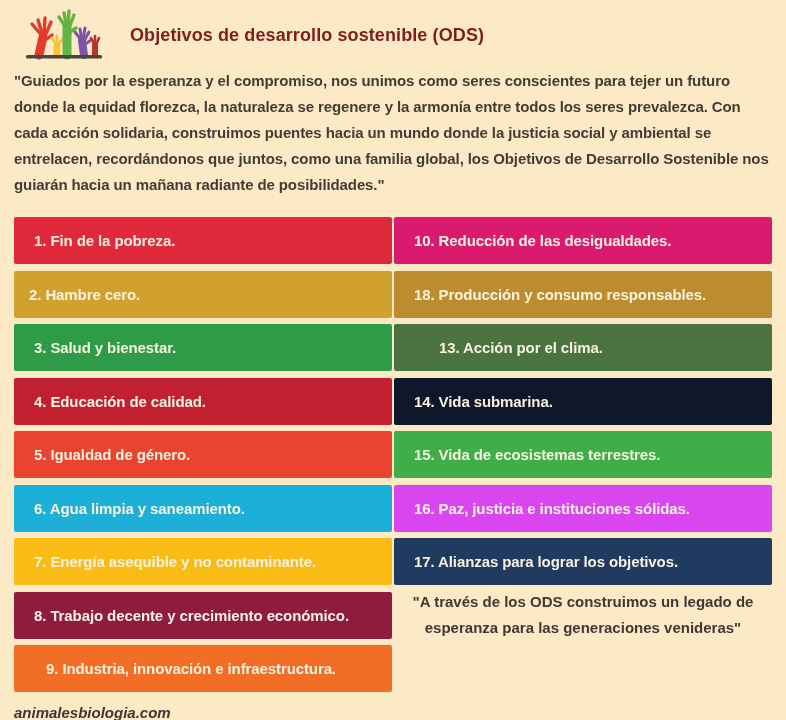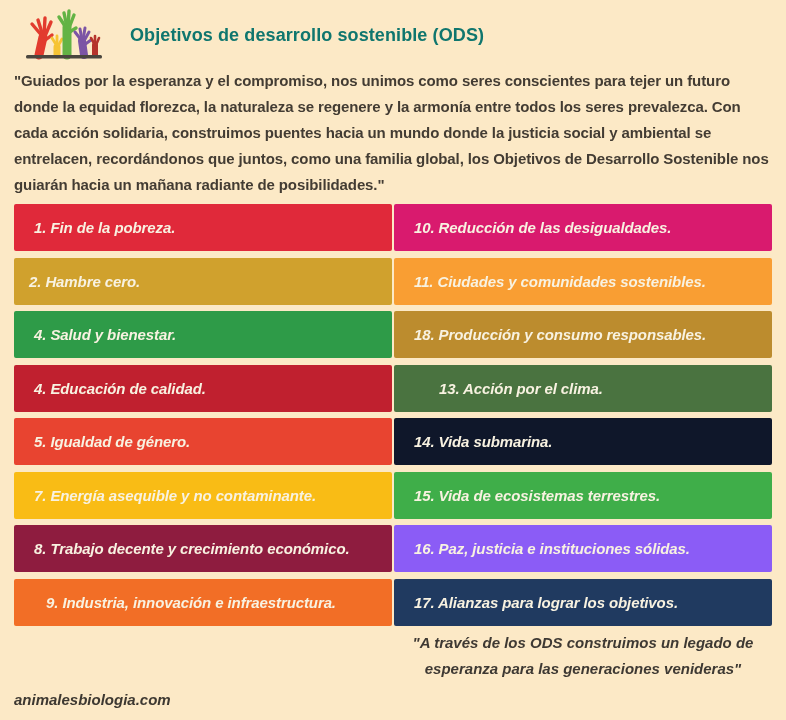--- a/index.html
+++ b/index.html
@@ -36,22 +36,21 @@
     margin: 6px 14px 0 14px;
     font-size: 15px;
     font-weight: 700;
     color: #433C33;
     line-height: 26px;
     letter-spacing: -0.1px;
   }
   .grid {
     display: flex;
     gap: 2px;
-    margin: 6px 14px 0 14px;
-    font-style: italic;
+    margin: 19px 14px 0 14px;
   }
   .col {
     flex: 1 1 0;
     display: flex;
     flex-direction: column;
     gap: 6.5px;
     min-width: 0;
   }
   .goal-cell {
     height: 47px;
@@ -127,42 +126,42 @@
         <g stroke="#B5342C">
           <path d="M81,46 L81,36" stroke-width="6"></path>
           <path d="M81,36 L77,29" stroke-width="2.6"></path>
           <path d="M81,35 L81,27" stroke-width="2.6"></path>
           <path d="M82,36 L85,29" stroke-width="2.6"></path>
         </g>
         <rect x="12" y="46" width="76" height="3.5" fill="#4A463E" stroke="none" rx="1.5"></rect>
       </g>
     </svg>
   </span>
-  <div class="page-title" style="color: #0f766e;">Objetivos de desarrollo sostenible (ODS)</div>
+  <div class="page-title" style="color: #7f1d1d;">Objetivos de desarrollo sostenible (ODS)</div>
 </div>
 
 <div class="intro">"Guiados por la esperanza y el compromiso, nos unimos como seres conscientes para tejer un futuro donde la equidad florezca, la naturaleza se regenere y la armonía entre todos los seres prevalezca. Con cada acción solidaria, construimos puentes hacia un mundo donde la justicia social y ambiental se entrelacen, recordándonos que juntos, como una familia global, los Objetivos de Desarrollo Sostenible nos guiarán hacia un mañana radiante de posibilidades."</div>
 
 <div class="grid">
   <div class="col">
     <div class="goal-cell" style="background-color: rgb(224, 41, 58);">1. Fin de la pobreza.</div>
     <div class="goal-cell" style="background-color: rgb(208, 161, 45); padding-left: 15px;">2. Hambre cero.</div>
-    <div class="goal-cell" style="background-color: rgb(46, 155, 72);">4. Salud y bienestar.</div>
+    <div class="goal-cell" style="background-color: rgb(46, 155, 72);">3. Salud y bienestar.</div>
     <div class="goal-cell" style="background-color: rgb(192, 32, 47);">4. Educación de calidad.</div>
     <div class="goal-cell" style="background-color: rgb(232, 68, 48);">5. Igualdad de género.</div>
+    <div class="goal-cell" style="background-color: rgb(28, 175, 216);">6. Agua limpia y saneamiento.</div>
     <div class="goal-cell" style="background-color: rgb(249, 188, 21);">7. Energía asequible y no contaminante.</div>
     <div class="goal-cell" style="background-color: rgb(142, 28, 63);">8. Trabajo decente y crecimiento económico.</div>
     <div class="goal-cell" style="background-color: rgb(242, 110, 38); padding-left: 32px;">9. Industria, innovación e infraestructura.</div>
   </div>
   <div class="col">
     <div class="goal-cell" style="background-color: rgb(217, 26, 110);">10. Reducción de las desigualdades.</div>
-    <div class="goal-cell" style="background-color: rgb(249, 158, 51);">11. Ciudades y comunidades sostenibles.</div>
     <div class="goal-cell" style="background-color: rgb(188, 140, 46);">18. Producción y consumo responsables.</div>
     <div class="goal-cell" style="background-color: rgb(74, 115, 64); padding-left: 45px;">13. Acción por el clima.</div>
     <div class="goal-cell" style="background-color: #0f172a;">14. Vida submarina.</div>
     <div class="goal-cell" style="background-color: rgb(63, 174, 73);">15. Vida de ecosistemas terrestres.</div>
-    <div class="goal-cell" style="background-color: #8b5cf6;">16. Paz, justicia e instituciones sólidas.</div>
+    <div class="goal-cell" style="background-color: #d946ef;">16. Paz, justicia e instituciones sólidas.</div>
     <div class="goal-cell" style="background-color: rgb(32, 58, 96);">17. Alianzas para lograr los objetivos.</div>
     <div class="closing-quote">"A través de los ODS construimos un legado de esperanza para las generaciones venideras"</div>
   </div>
 </div>
 
 <div class="footer">animalesbiologia.com</div>
 
 </body></html>

